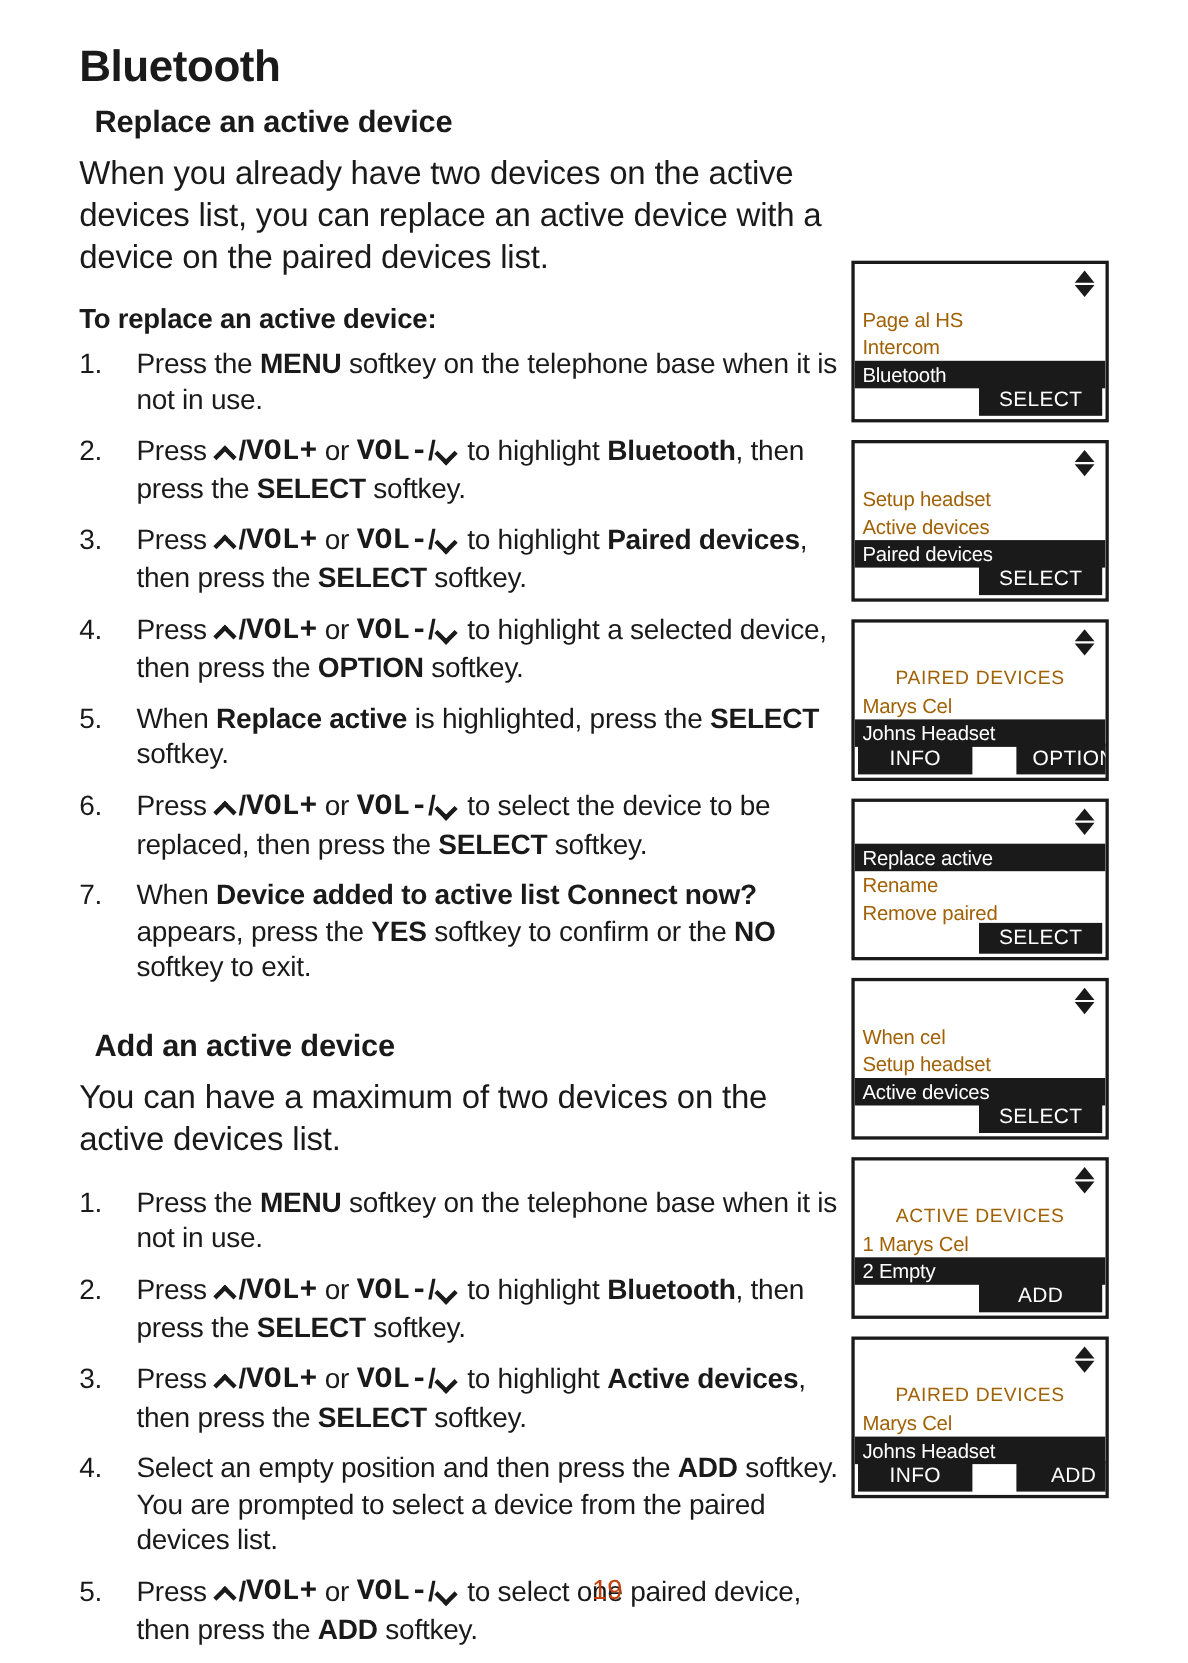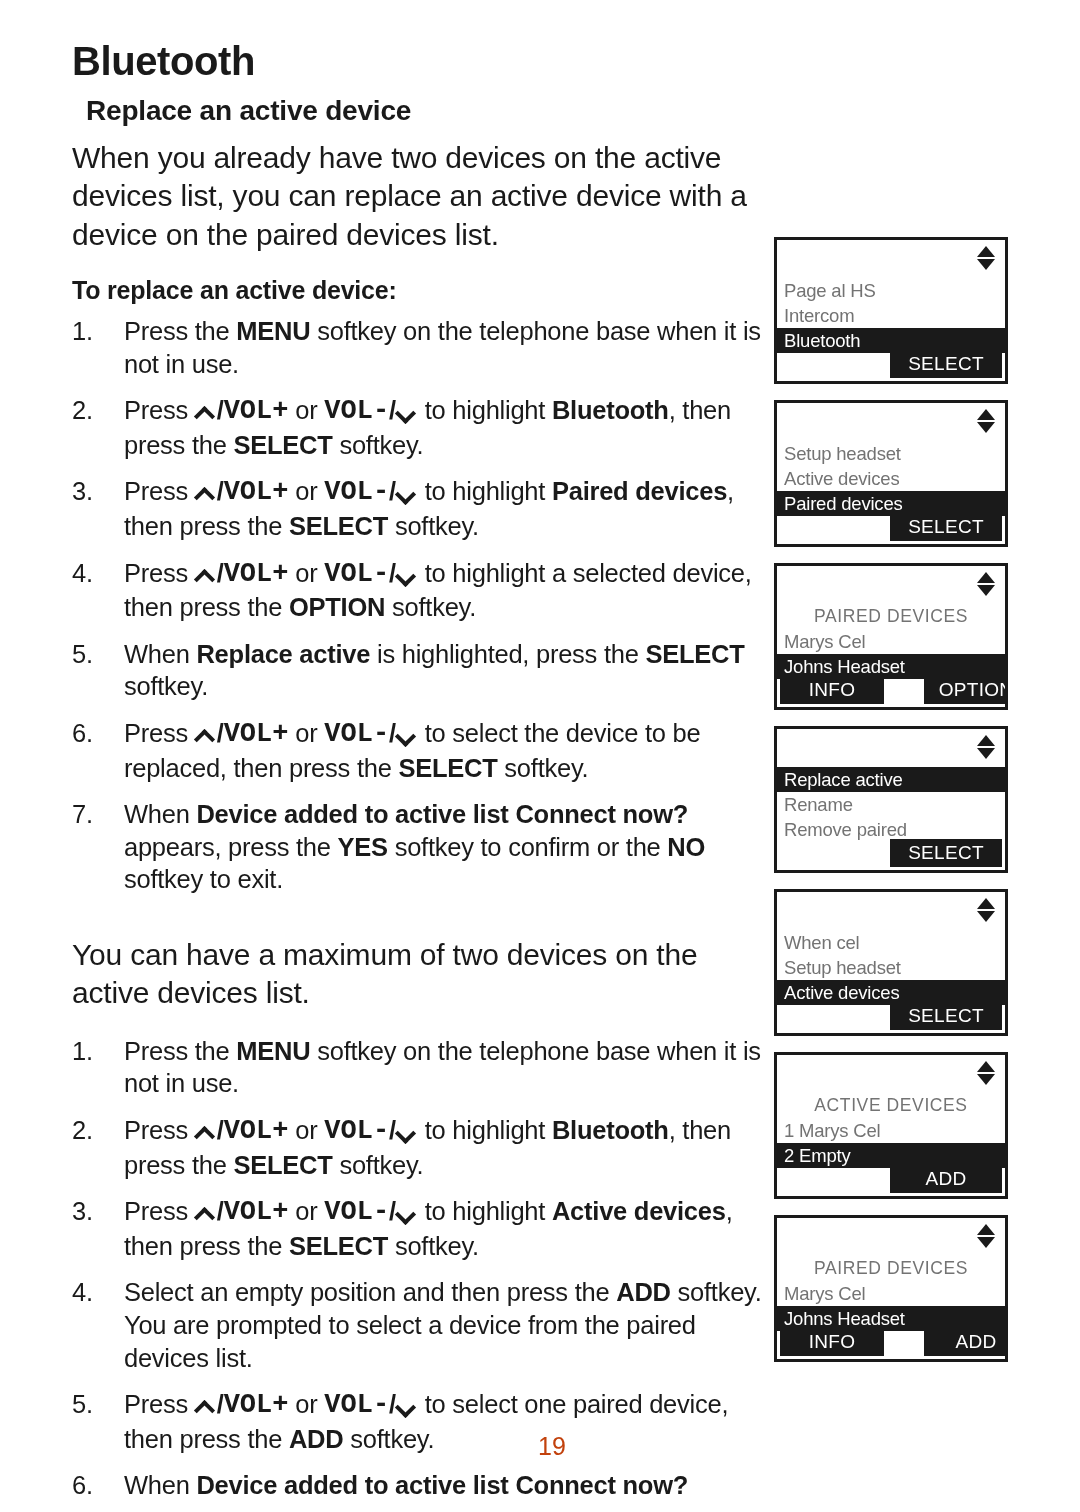--- a/index.html
+++ b/index.html
@@ -160,21 +160,21 @@
     right: 0;
     top: 38px;
   }
   .lcd .row {
     height: 25px;
     line-height: 25px;
     font-size: 18.5px;
     padding: 0 4px 0 7px;
     white-space: nowrap;
     letter-spacing: -0.2px;
-    color: #737373;
+    color: #a16207;
     background: transparent;
   }
   .lcd .row.title {
     text-align: center;
     padding: 0;
     letter-spacing: 0.6px;
     font-size: 17.5px;
   }
   .lcd .row.hl {
     background: #1a1a1a;
@@ -235,20 +235,21 @@
         <li><span class="num">2.</span><span>Press </span><span class="volkey"><span class="chev up"></span><span>/</span><span class="lbl">VOL+</span></span><span> or </span><span class="volkey"><span class="lbl">VOL-</span><span>/</span><span class="chev down"></span></span><span> to highlight </span><b>Bluetooth</b><span>, then press the </span><b>SELECT</b><span> softkey.</span></li>
         <li><span class="num">3.</span><span>Press </span><span class="volkey"><span class="chev up"></span><span>/</span><span class="lbl">VOL+</span></span><span> or </span><span class="volkey"><span class="lbl">VOL-</span><span>/</span><span class="chev down"></span></span><span> to highlight </span><b>Paired devices</b><span>, then press the </span><b>SELECT</b><span> softkey.</span></li>
         <li><span class="num">4.</span><span>Press </span><span class="volkey"><span class="chev up"></span><span>/</span><span class="lbl">VOL+</span></span><span> or </span><span class="volkey"><span class="lbl">VOL-</span><span>/</span><span class="chev down"></span></span><span> to highlight a selected device, then press the </span><b>OPTION</b><span> softkey.</span></li>
         <li><span class="num">5.</span><span>When </span><b>Replace active</b><span> is highlighted, press the </span><b>SELECT</b><span> softkey.</span></li>
         <li><span class="num">6.</span><span>Press </span><span class="volkey"><span class="chev up"></span><span>/</span><span class="lbl">VOL+</span></span><span> or </span><span class="volkey"><span class="lbl">VOL-</span><span>/</span><span class="chev down"></span></span><span> to select the device to be replaced, then press the </span><b>SELECT</b><span> softkey.</span></li>
         <li><span class="num">7.</span><span>When </span><b>Device added to active list Connect now?</b><span> appears, press the </span><b>YES</b><span> softkey to confirm or the </span><b>NO</b><span> softkey to exit.</span></li>
       </ol>
 
     <div style="height:26px"></div>
 
+    <h2 class="section">Add an active device</h2>
     <p class="body">You can have a maximum of two devices on the active devices list.</p>
     <ol class="steps" id="steps-add">
         <li><span class="num">1.</span><span>Press the </span><b>MENU</b><span> softkey on the telephone base when it is not in use.</span></li>
         <li><span class="num">2.</span><span>Press </span><span class="volkey"><span class="chev up"></span><span>/</span><span class="lbl">VOL+</span></span><span> or </span><span class="volkey"><span class="lbl">VOL-</span><span>/</span><span class="chev down"></span></span><span> to highlight </span><b>Bluetooth</b><span>, then press the </span><b>SELECT</b><span> softkey.</span></li>
         <li><span class="num">3.</span><span>Press </span><span class="volkey"><span class="chev up"></span><span>/</span><span class="lbl">VOL+</span></span><span> or </span><span class="volkey"><span class="lbl">VOL-</span><span>/</span><span class="chev down"></span></span><span> to highlight </span><b>Active devices</b><span>, then press the </span><b>SELECT</b><span> softkey.</span></li>
         <li><span class="num">4.</span><span>Select an empty position and then press the </span><b>ADD</b><span> softkey. You are prompted to select a device from the paired devices list.</span></li>
         <li><span class="num">5.</span><span>Press </span><span class="volkey"><span class="chev up"></span><span>/</span><span class="lbl">VOL+</span></span><span> or </span><span class="volkey"><span class="lbl">VOL-</span><span>/</span><span class="chev down"></span></span><span> to select one paired device, then press the </span><b>ADD</b><span> softkey.</span></li>
         <li><span class="num">6.</span><span>When </span><b>Device added to active list Connect now?</b></li>
       </ol>
 

